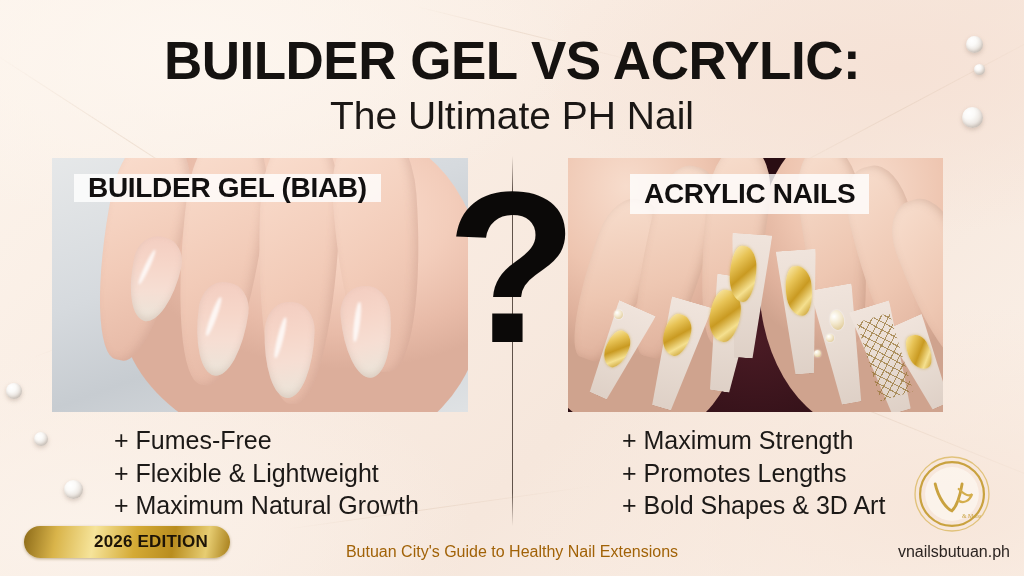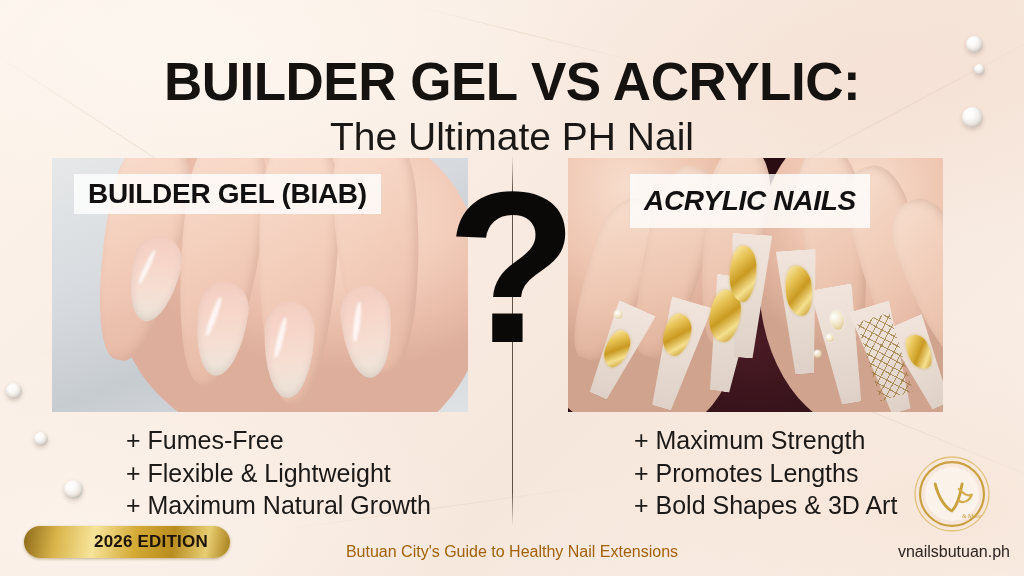--- a/index.html
+++ b/index.html
@@ -54,21 +54,20 @@
     box-shadow: 0 2px 4px rgba(160,140,125,.38), inset -1px -2px 3px rgba(170,158,148,.4);
   }
 
   
   .headline {
     position: absolute;
     left: 0;
     right: 0;
     top: 34px;
     text-align: center;
-    margin-top: 21px;
   }
   .title-main {
     font-size: 53px;
     font-weight: 700;
     letter-spacing: -0.5px;
     color: #151210;
     line-height: 1.02;
     white-space: nowrap;
   }
   .title-sub {
@@ -188,22 +187,22 @@
     padding: 3px 14px;
     box-sizing: border-box;
   }
   .label-band span {
     font-size: 28px;
     font-weight: 700;
     color: #121010;
     letter-spacing: -0.3px;
     white-space: nowrap;
   }
-  .band-left  { left: 22px;  top: 16px; height: 40px; }
-  .band-right { left: 62px;  top: 16px; height: 54px; font-style: italic; }
+  .band-left  { left: 22px;  top: 16px; height: 28px; }
+  .band-right { left: 62px;  top: 16px; height: 40px; }
 
   
   .divider {
     position: absolute;
     left: 512px;
     top: 156px;
     width: 1px;
     height: 370px;
     background: linear-gradient(180deg, rgba(70,56,48,0) 0%, rgba(70,56,48,.85) 9%, rgba(70,56,48,.85) 91%, rgba(70,56,48,0) 100%);
   }
@@ -226,21 +225,20 @@
     top: 424px;
   }
   .bullets-left  { left: 114px; }
   .bullets-right { left: 622px; }
   .bullet {
     font-size: 25px;
     font-weight: 400;
     color: #1c1917;
     line-height: 1.3;
     white-space: nowrap;
-    margin-left: 12px;
   }
 
   
   .badge {
     position: absolute;
     left: 24px;
     top: 526px;
     height: 32px;
     padding: 0 22px;
     display: flex;

